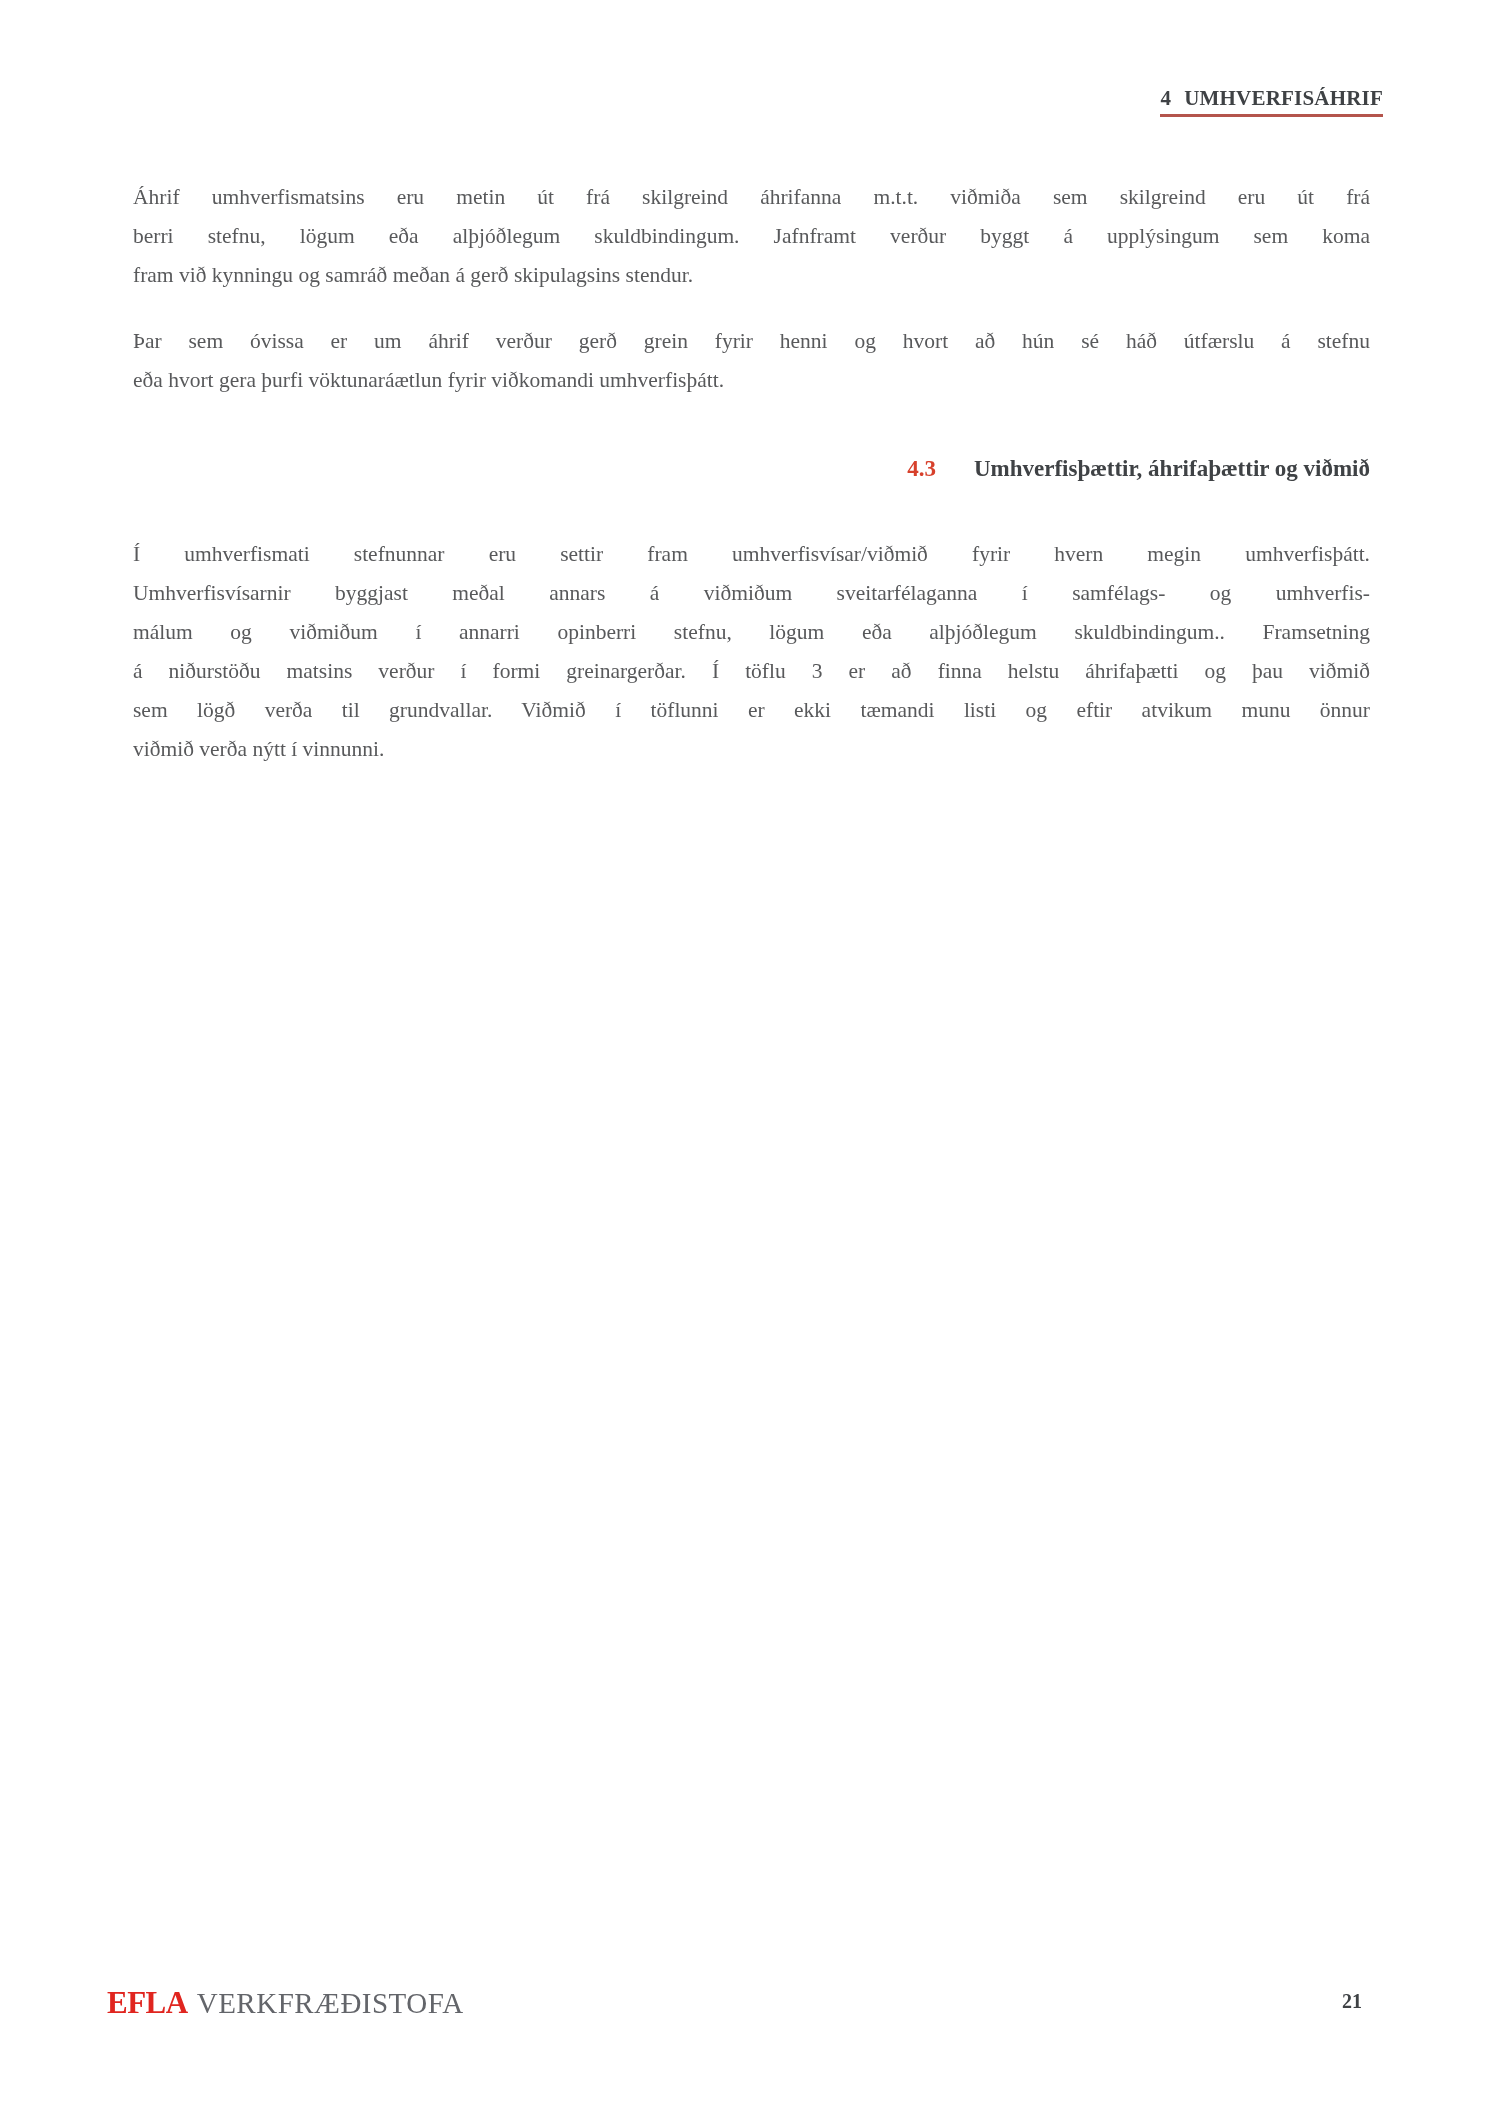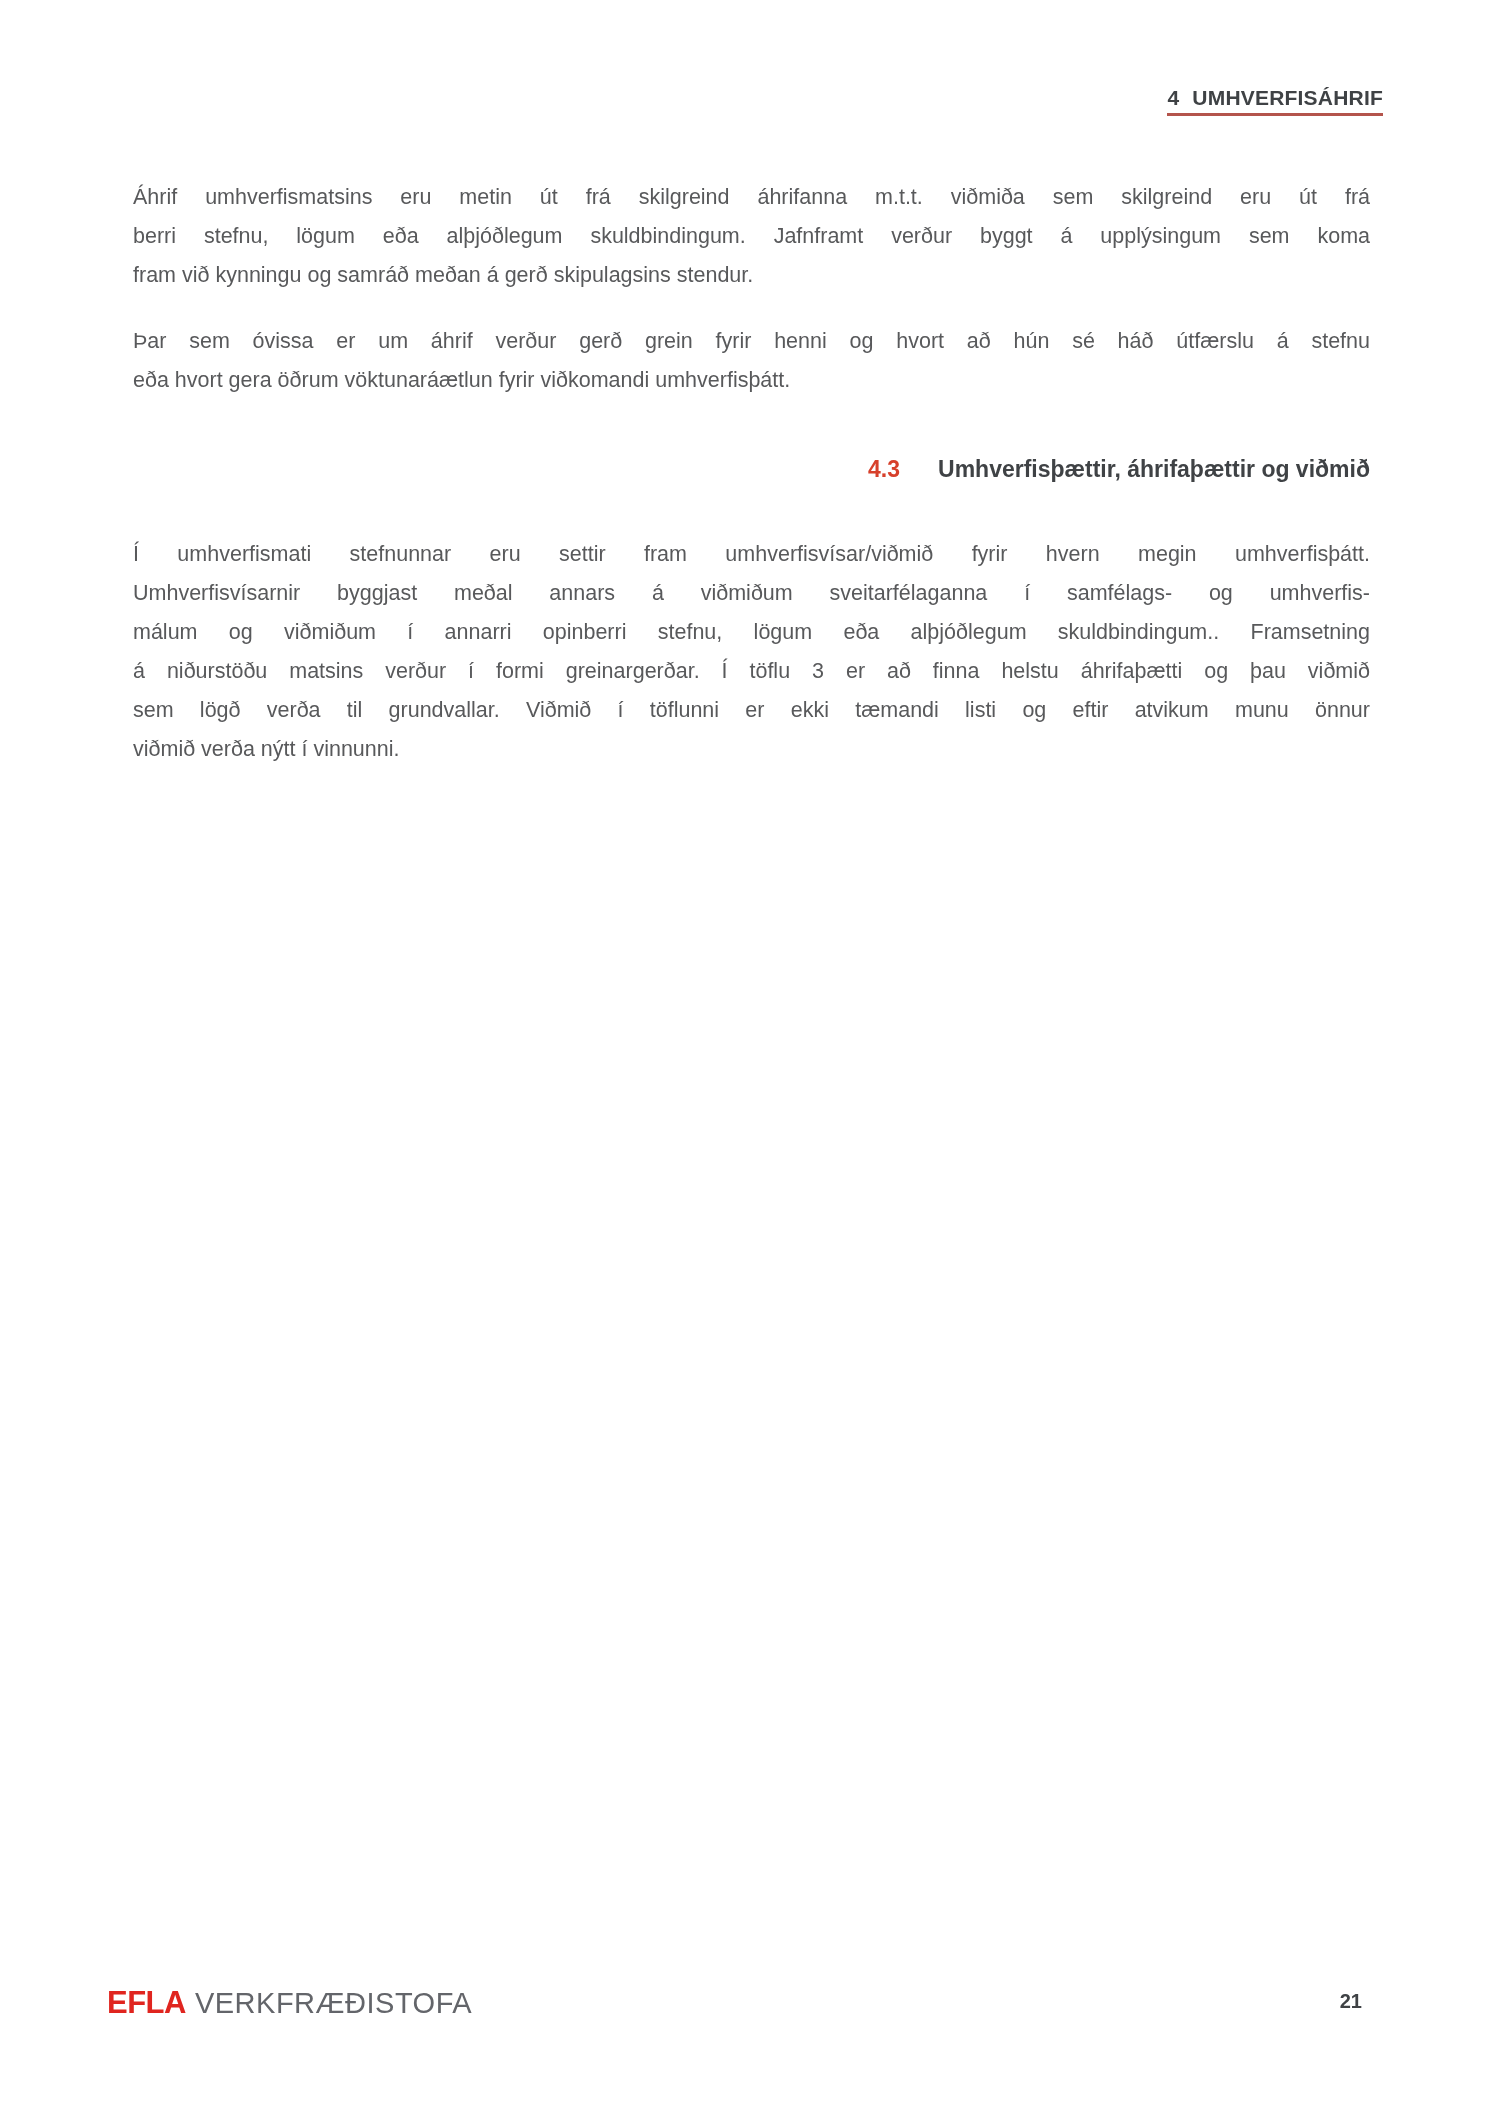--- a/index.html
+++ b/index.html
@@ -5,21 +5,21 @@
   html, body {
     margin: 0;
     padding: 0;
     background: #ffffff;
   }
   .page {
     position: relative;
     width: 1490px;
     height: 2122px;
     background: #ffffff;
-    font-family: Liberation Sans, sans-serif;
+    font-family: Liberation Serif, serif;
     overflow: hidden;
   }
 
   
   .running-header {
     position: absolute;
     top: 86px;
     right: 107px;
     font-size: 21px;
     font-weight: bold;
@@ -111,21 +111,21 @@
 
     <div class="para">
       <div class="jline">Áhrif umhverfismatsins eru metin út frá skilgreind áhrifanna m.t.t. viðmiða sem skilgreind eru út frá</div>
       <div class="jline">berri stefnu, lögum eða alþjóðlegum skuldbindingum. Jafnframt verður byggt á upplýsingum sem koma</div>
       <div class="jline last">fram við kynningu og samráð meðan á gerð skipulagsins stendur.</div>
     </div>
 
 
     <div class="para">
       <div class="jline">Þar sem óvissa er um áhrif verður gerð grein fyrir henni og hvort að hún sé háð útfærslu á stefnu</div>
-      <div class="jline last">eða hvort gera öðrum vöktunaráætlun fyrir viðkomandi umhverfisþátt.</div>
+      <div class="jline last">eða hvort gera þurfi vöktunaráætlun fyrir viðkomandi umhverfisþátt.</div>
     </div>
 
     <div class="section-heading">
       <span class="sec-num">4.3</span><span class="sec-title">Umhverfisþættir, áhrifaþættir og viðmið</span>
     </div>
 
     <div class="para">
       <div class="jline">Í umhverfismati stefnunnar eru settir fram umhverfisvísar/viðmið fyrir hvern megin umhverfisþátt.</div>
       <div class="jline">Umhverfisvísarnir byggjast meðal annars á viðmiðum sveitarfélaganna í samfélags- og umhverfis-</div>
       <div class="jline">málum og viðmiðum í annarri opinberri stefnu, lögum eða alþjóðlegum skuldbindingum.. Framsetning</div>

